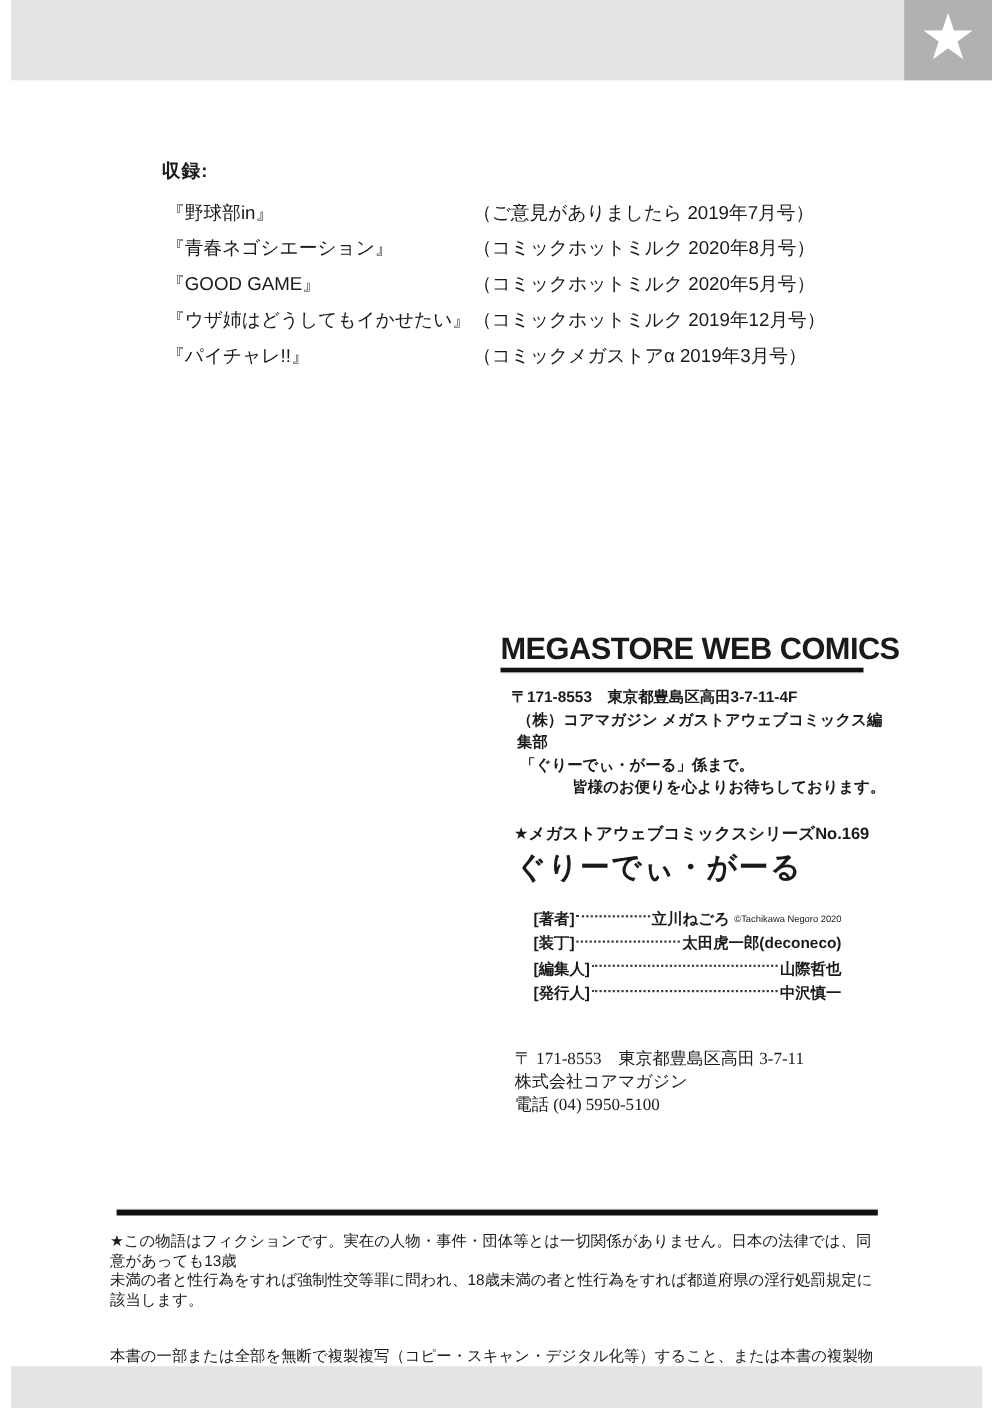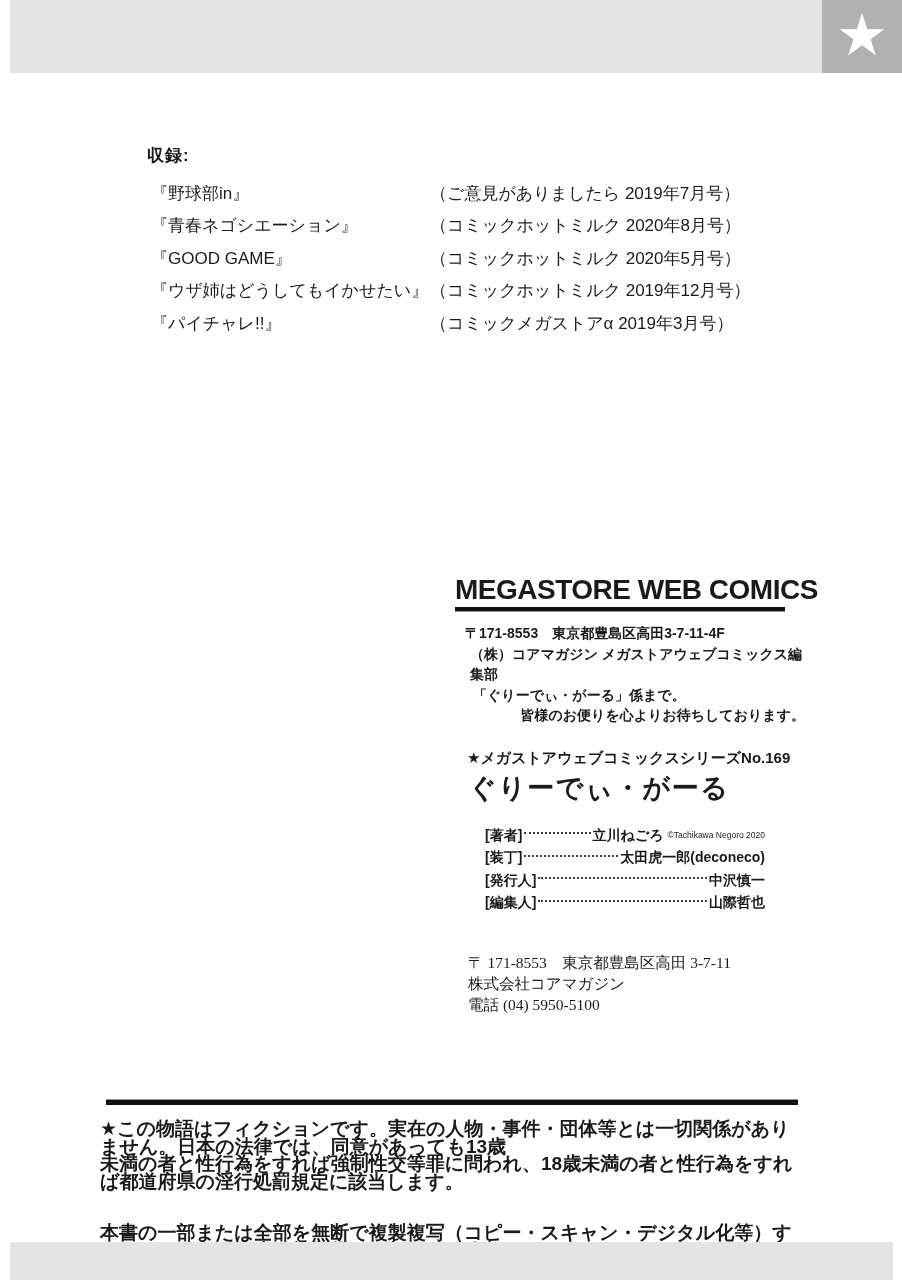--- a/index.html
+++ b/index.html
@@ -41,22 +41,22 @@
   .credit-label { white-space:nowrap; }
   .credit-leader { flex:1; border-bottom:2.5px dotted #3a3a3a; margin:0 2px 5px 2px; min-width:8px; }
   .credit-value { white-space:nowrap; }
   .credit-note { font-size:8.5px; font-weight:500; padding:0 0 2px 4px; white-space:nowrap; }
   .publisher { margin:37px 0 0 13px; font-family:"Liberation Serif","DejaVu Serif",serif;
     font-size:15.5px; line-height:21px; font-weight:500; }
 
   
   .divider { position:absolute; left:106px; top:1099px; width:692px; height:3px;
     border-top:1px solid #999; border-bottom:5px solid #111; }
-  .legal-text { position:absolute; left:100px; width:704px; font-size:19px; line-height:17.5px;
-    font-weight:700; white-space:pre-line; letter-spacing:0; }
+  .legal-text { position:absolute; left:100px; width:704px; font-size:14px; line-height:17.5px;
+    font-weight:400; white-space:pre-line; letter-spacing:0; }
   .fiction-notice { top:1120px; }
   .copyright-notice { top:1224px; }
 </style>
 </head>
 <body>
 
 <div class="page">
 
   <div class="top-band"></div>
   <div class="star-badge">
@@ -110,28 +110,28 @@
         <span class="credit-leader"></span>
         <span class="credit-value">立川ねごろ</span>
         <span class="credit-note">©Tachikawa Negoro 2020</span>
       </div>
       <div class="credit-row">
         <span class="credit-label">[装丁]</span>
         <span class="credit-leader"></span>
         <span class="credit-value">太田虎一郎(deconeco)</span>
       </div>
       <div class="credit-row">
+        <span class="credit-label">[編集人]</span>
+        <span class="credit-leader"></span>
+        <span class="credit-value">山際哲也</span>
+      </div>
+      <div class="credit-row">
         <span class="credit-label">[発行人]</span>
         <span class="credit-leader"></span>
         <span class="credit-value">中沢慎一</span>
-      </div>
-      <div class="credit-row">
-        <span class="credit-label">[編集人]</span>
-        <span class="credit-leader"></span>
-        <span class="credit-value">山際哲也</span>
       </div>
     </div>
 
     <div class="publisher">
       <div>〒 171-8553　東京都豊島区高田 3-7-11</div>
       <div>株式会社コアマガジン</div>
       <div>電話 (04) 5950-5100</div>
     </div>
   </div>
 

